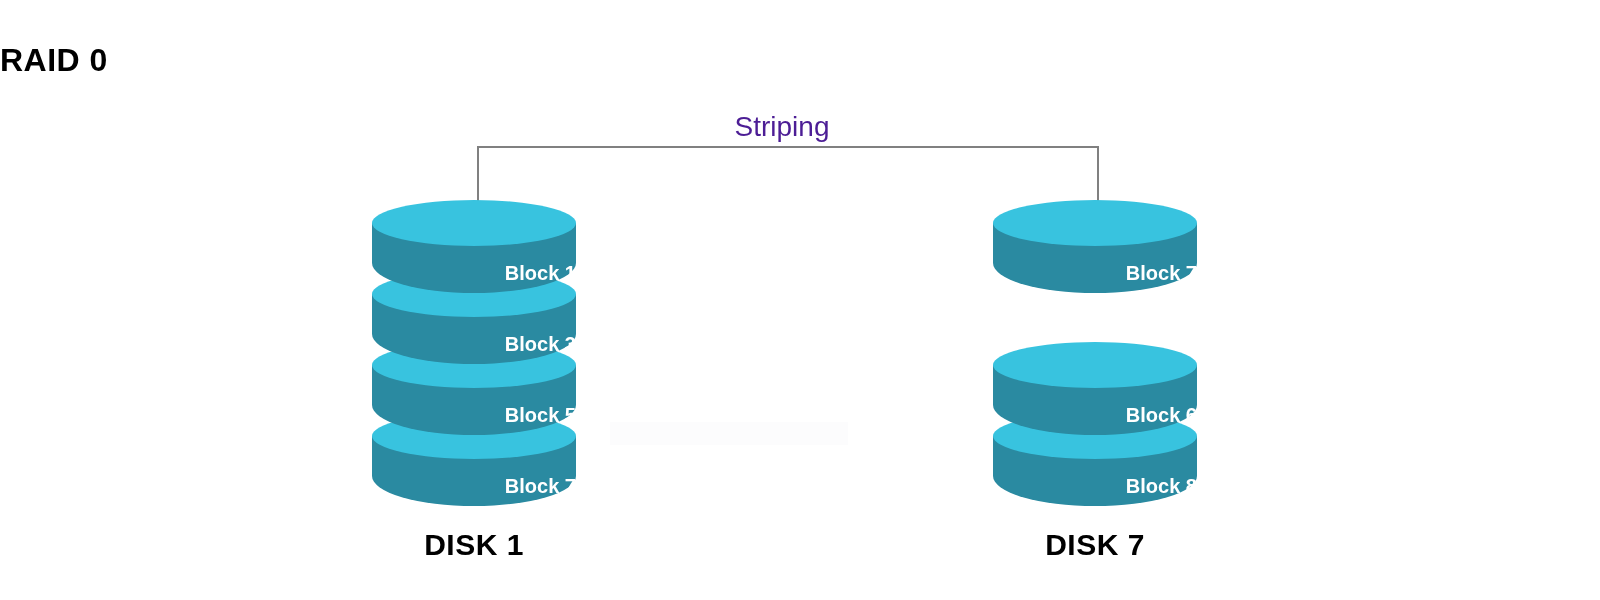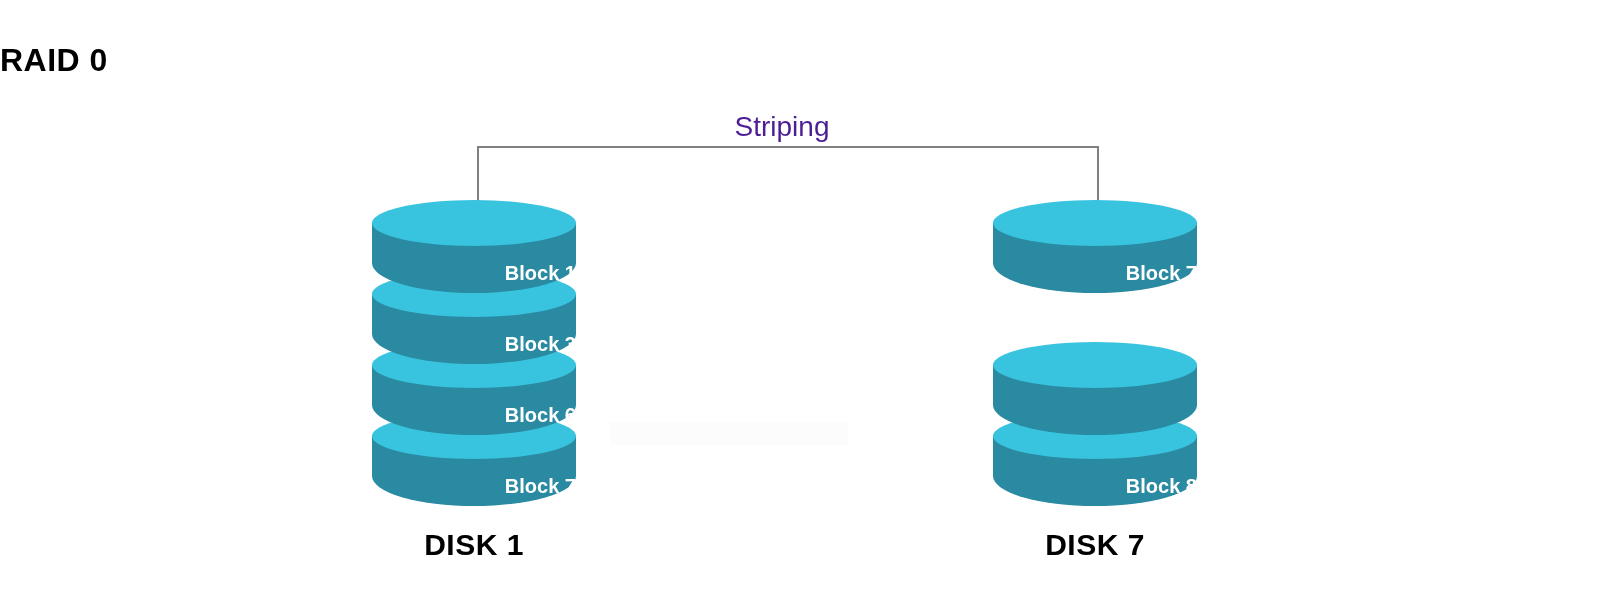--- a/index.html
+++ b/index.html
@@ -172,21 +172,21 @@
   <div class="disk disk-1">
     <div class="segments">
       <div class="segment s3">
         <div class="seg-body"></div>
         <div class="seg-top"></div>
         <div class="seg-label">Block 7</div>
       </div>
       <div class="segment s2">
         <div class="seg-body"></div>
         <div class="seg-top"></div>
-        <div class="seg-label">Block 6</div>
+        <div class="seg-label">Block 5</div>
       </div>
       <div class="segment s1">
         <div class="seg-body"></div>
         <div class="seg-top"></div>
         <div class="seg-label">Block 3</div>
       </div>
       <div class="segment s0">
         <div class="seg-body"></div>
         <div class="seg-top"></div>
         <div class="seg-label">Block 1</div>
@@ -199,20 +199,21 @@
   <div class="disk disk-2">
     <div class="segments">
       <div class="segment s3">
         <div class="seg-body"></div>
         <div class="seg-top"></div>
         <div class="seg-label">Block 8</div>
       </div>
       <div class="segment s2">
         <div class="seg-body"></div>
         <div class="seg-top"></div>
+        <div class="seg-label">Block 6</div>
       </div>
       <div class="segment s0">
         <div class="seg-body"></div>
         <div class="seg-top"></div>
         <div class="seg-label">Block 7</div>
       </div>
     </div>
   </div>
 
   <div class="disk-caption c2">DISK 7</div>

